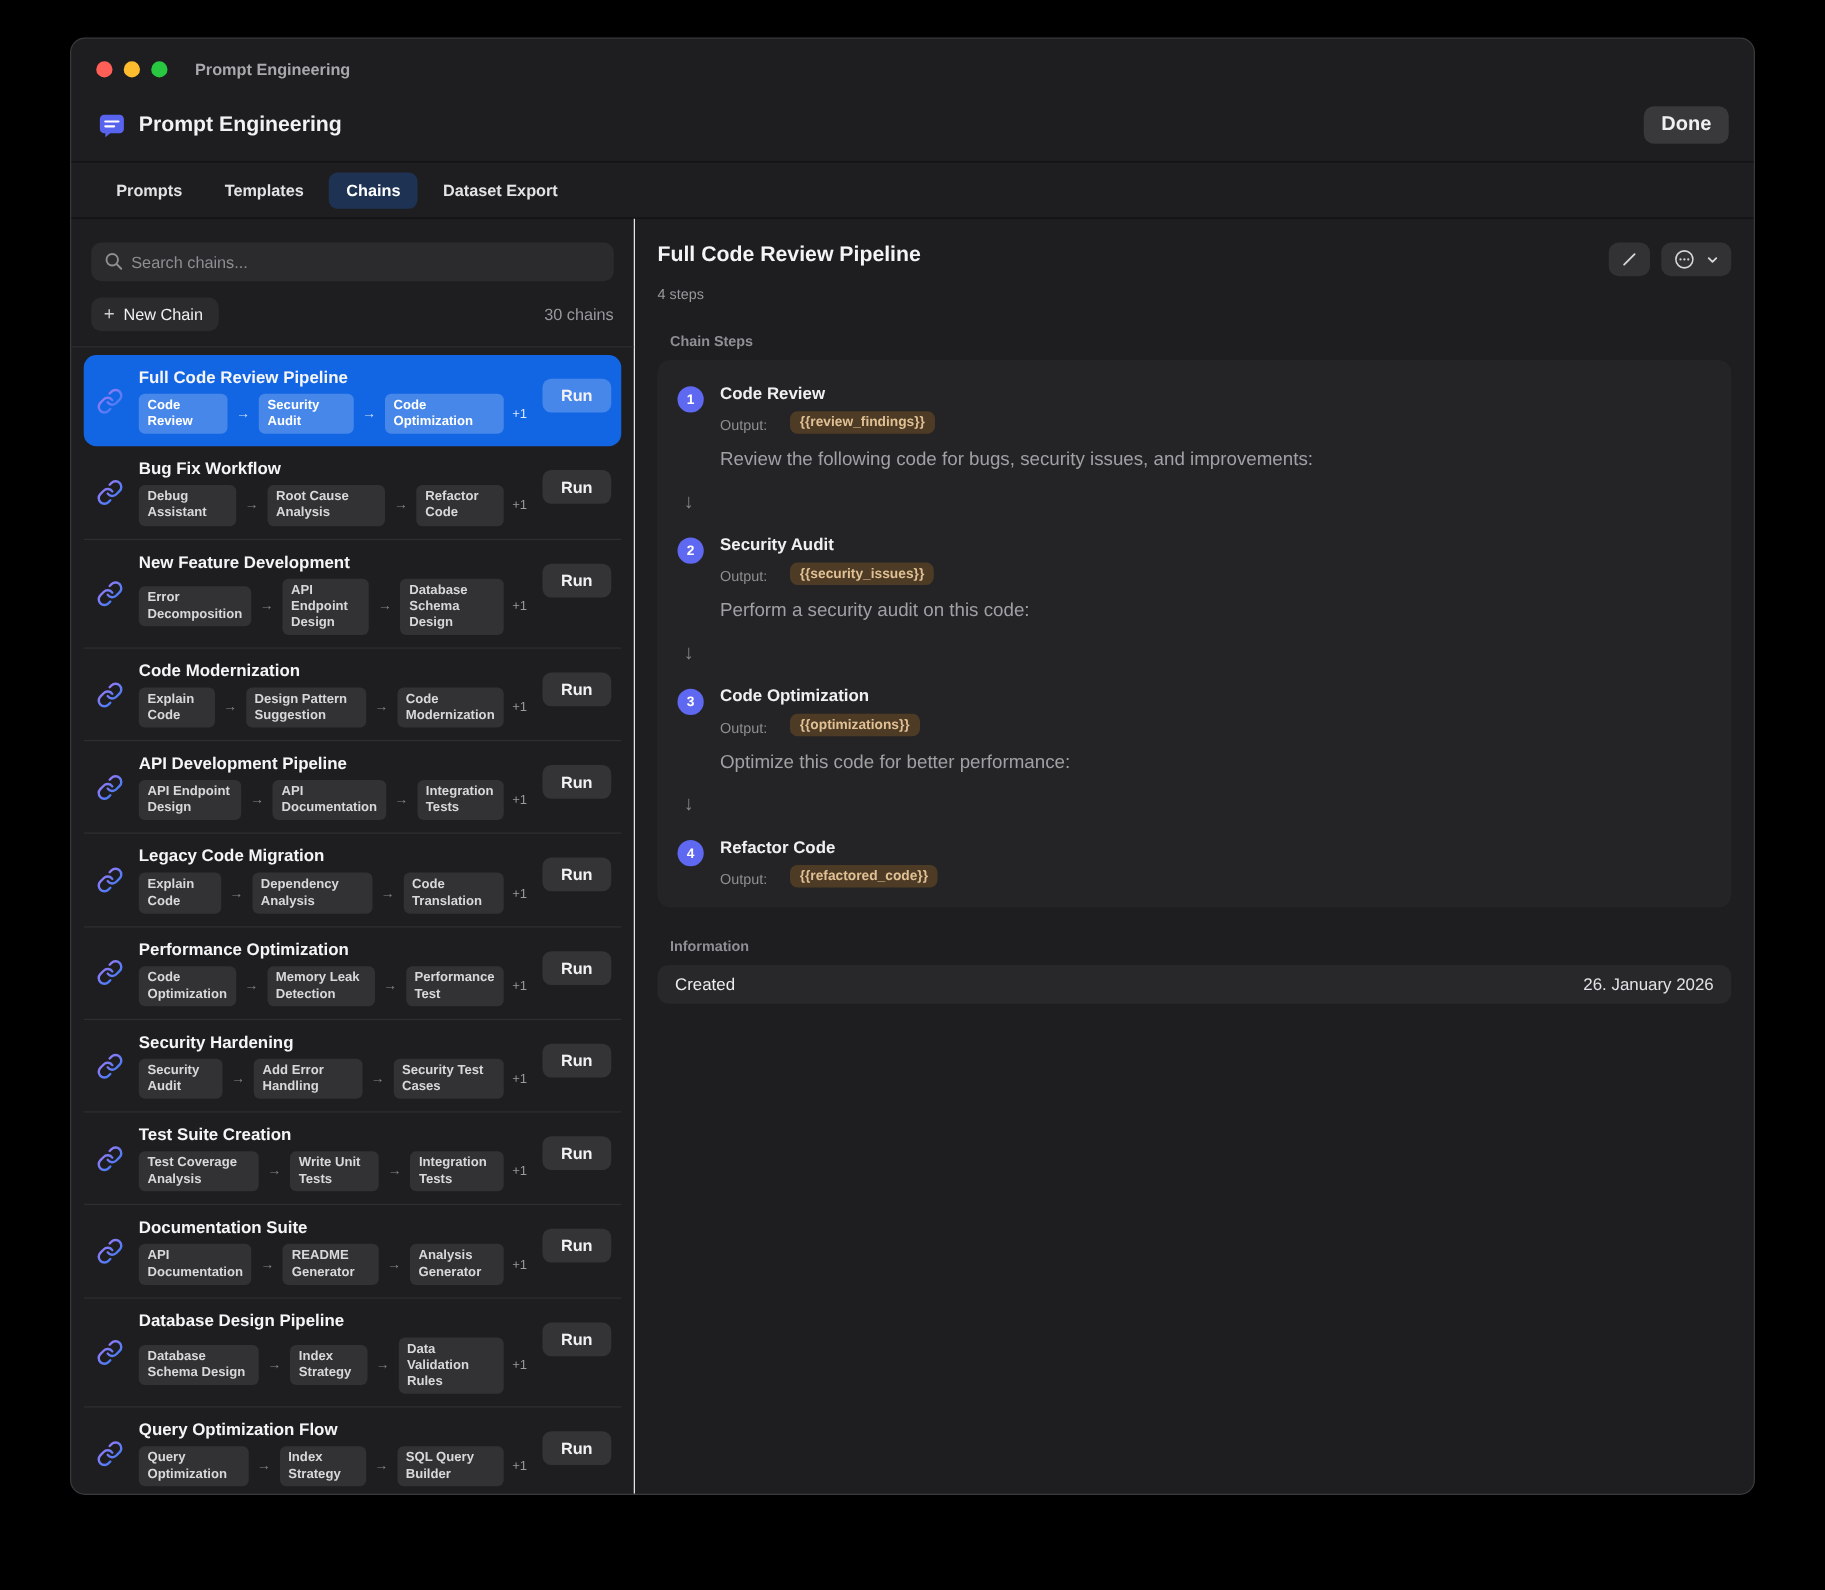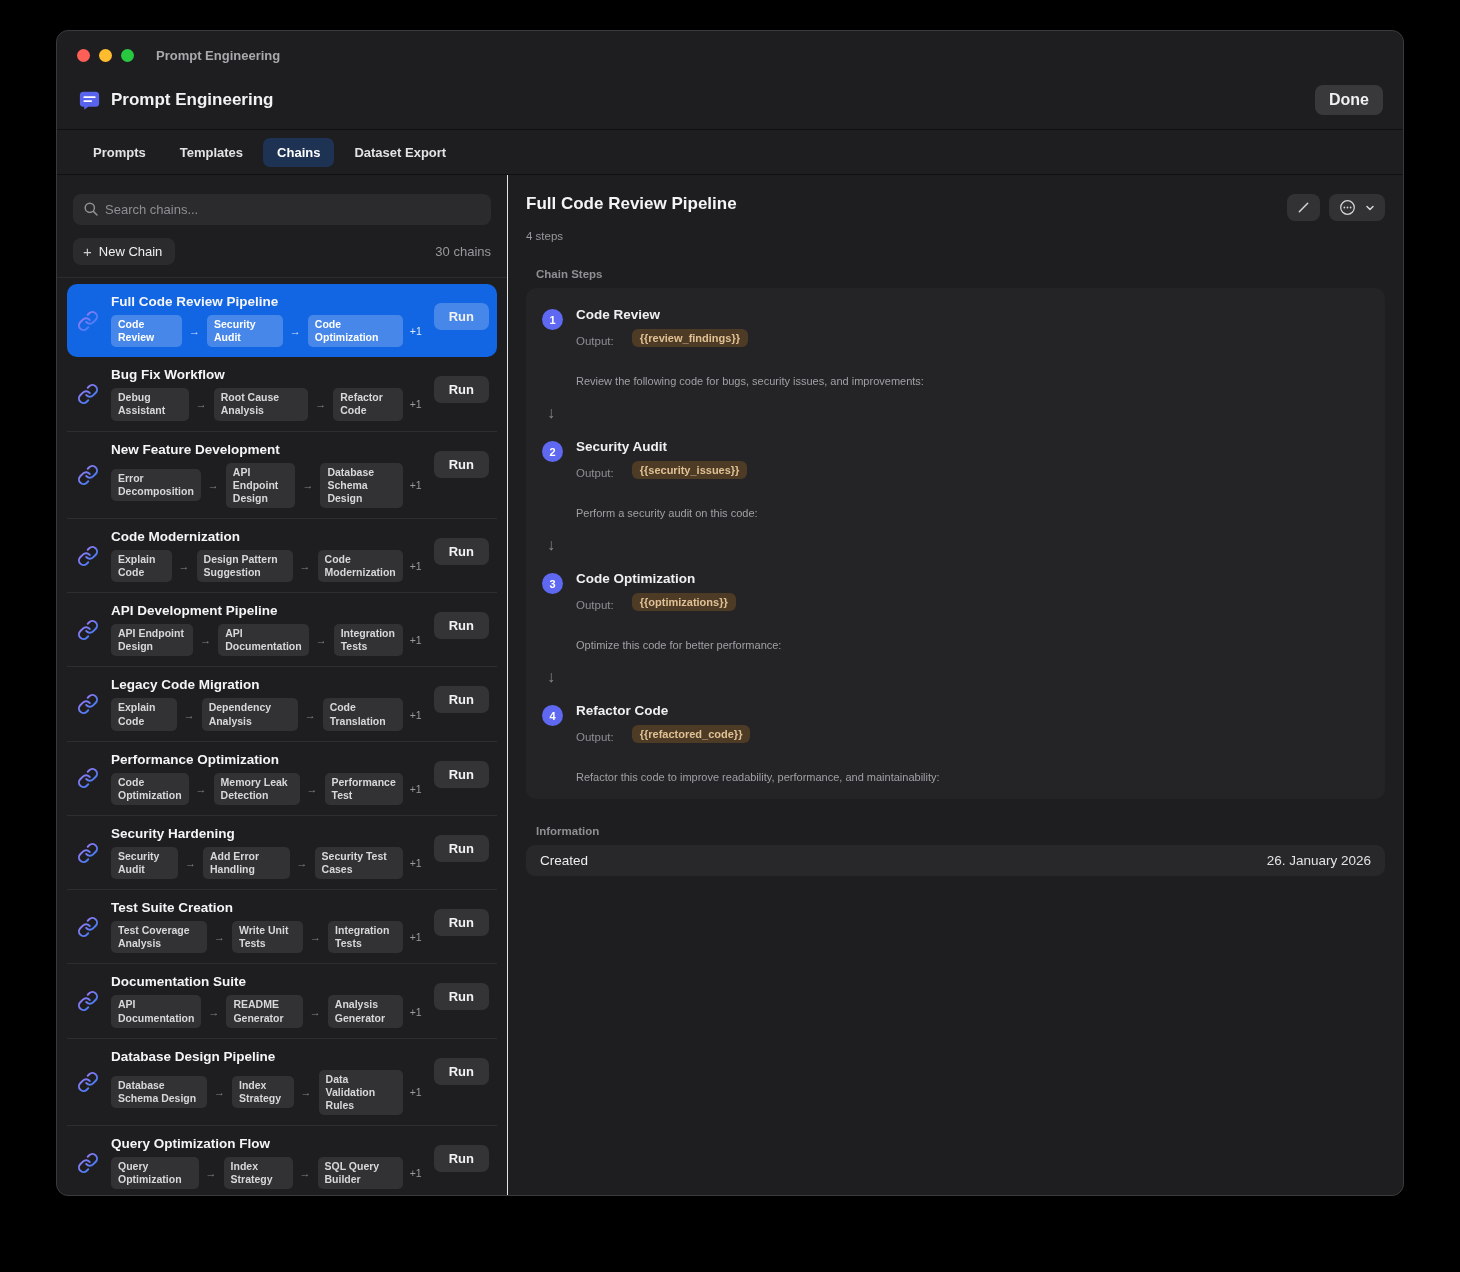--- a/index.html
+++ b/index.html
@@ -84,21 +84,21 @@
 
   .step-row { display:flex; gap:13px; padding-top:9px; }
   .step-num { width:21px; height:21px; border-radius:50%; background:#5e68f0; color:#fff;
     font-size:11px; font-weight:700; display:flex; align-items:center; justify-content:center; flex:0 0 auto; margin-top:2px; }
   .step-content { flex:1; }
   .step-title { font-size:13.5px; font-weight:600; color:#f0f0f2; }
   .step-output { display:flex; align-items:flex-end; gap:18px; margin-top:7px; }
   .out-label { font-size:11.5px; color:#8e8e93; }
   .out-chip { background:#4d3b25; color:#e0c094; font-size:11px; font-weight:600;
     padding:3px 8px; border-radius:6px; }
-  .step-desc { font-size:11px; color:#a0a0a5; margin-top:28px; }
+  .step-desc { font-size:15px; color:#a0a0a5; margin-top:12px; }
   .down-arrow { color:#85858a; font-size:16px; margin:17px 0 8px 5px; }
 
   .info-label { font-size:11.5px; font-weight:600; color:#8f8f94; margin:26px 0 8px 10px; }
   .info-row { background:#28282a; border-radius:9px; padding:8px 14px; display:flex;
     align-items:center; justify-content:space-between; }
   .info-key { font-size:13.5px; color:#ededf0; }
   .info-val { font-size:13.5px; color:#e2e2e6; }
 </style>
 </head>
 <body>
@@ -454,21 +454,20 @@
   </div>
 <div class="down-arrow">↓</div>
   <div class="step-row">
     <div class="step-num">4</div>
     <div class="step-content">
       <div class="step-title">Refactor Code</div>
       <div class="step-output">
         <span class="out-label">Output:</span>
         <span class="out-chip">{{refactored_code}}</span>
       </div>
-      <div class="step-desc">Refactor this code to improve readability, performance, and maintainability:</div>
     </div>
   </div>
 </div>
 
       <div class="info-label">Information</div>
       <div class="info-row">
         <span class="info-key">Created</span>
         <span class="info-val">26. January 2026</span>
       </div>
     </div>

